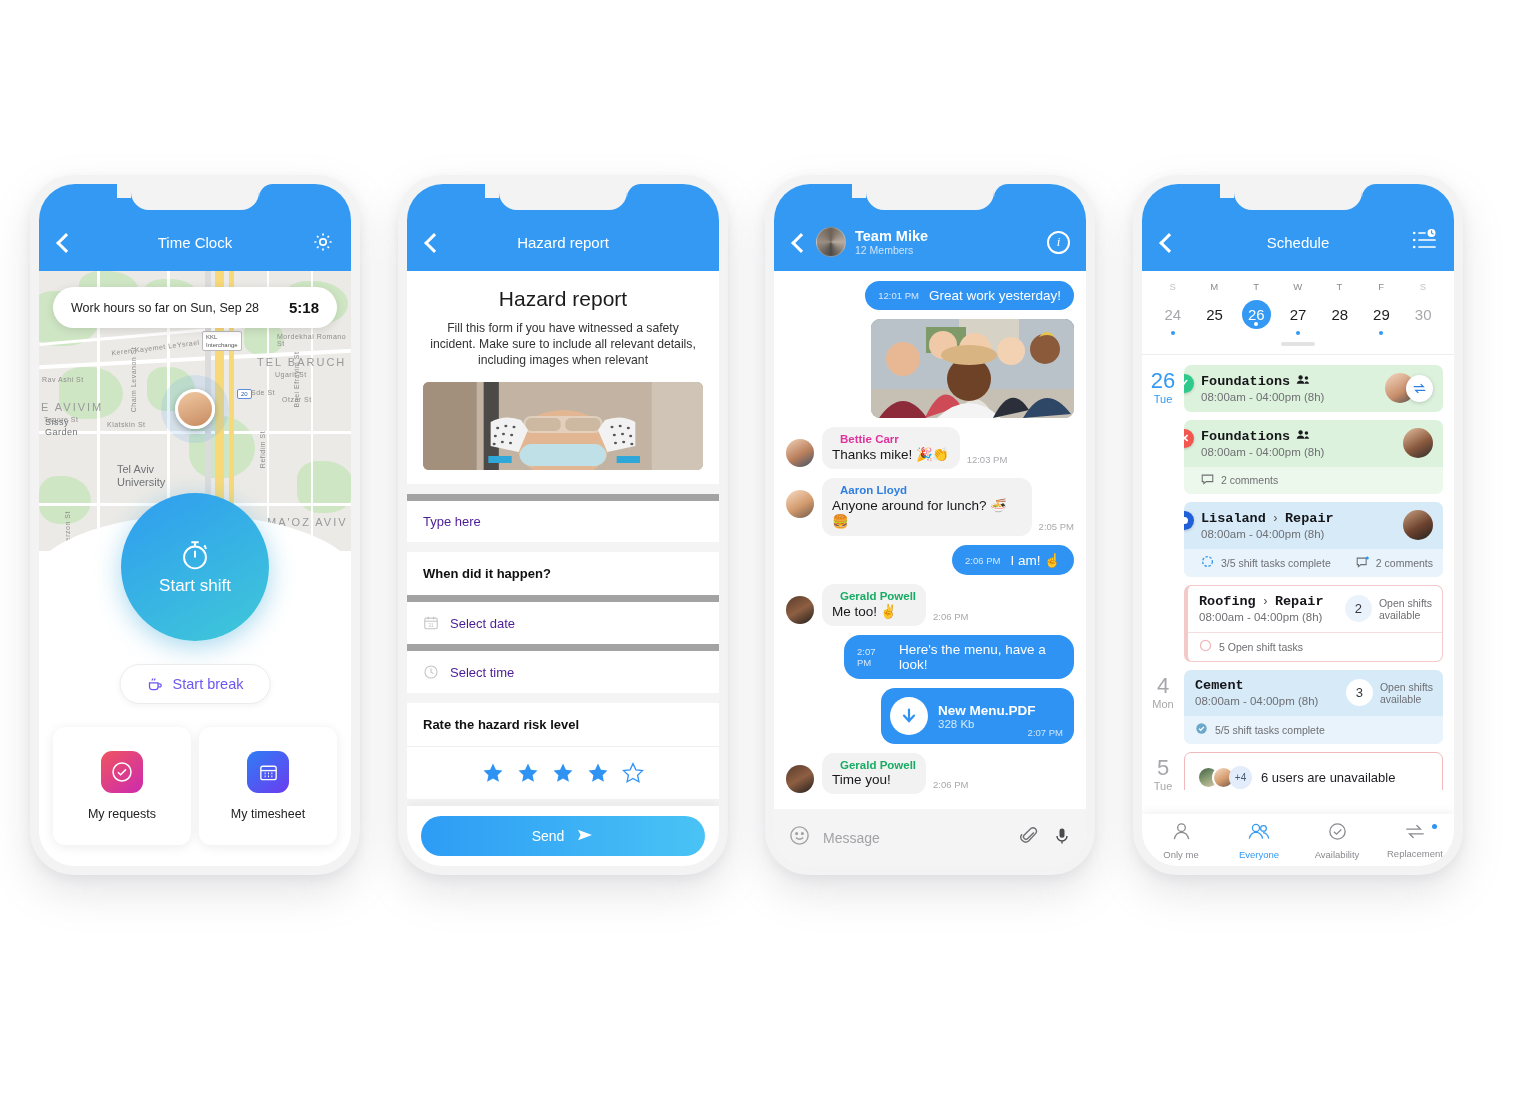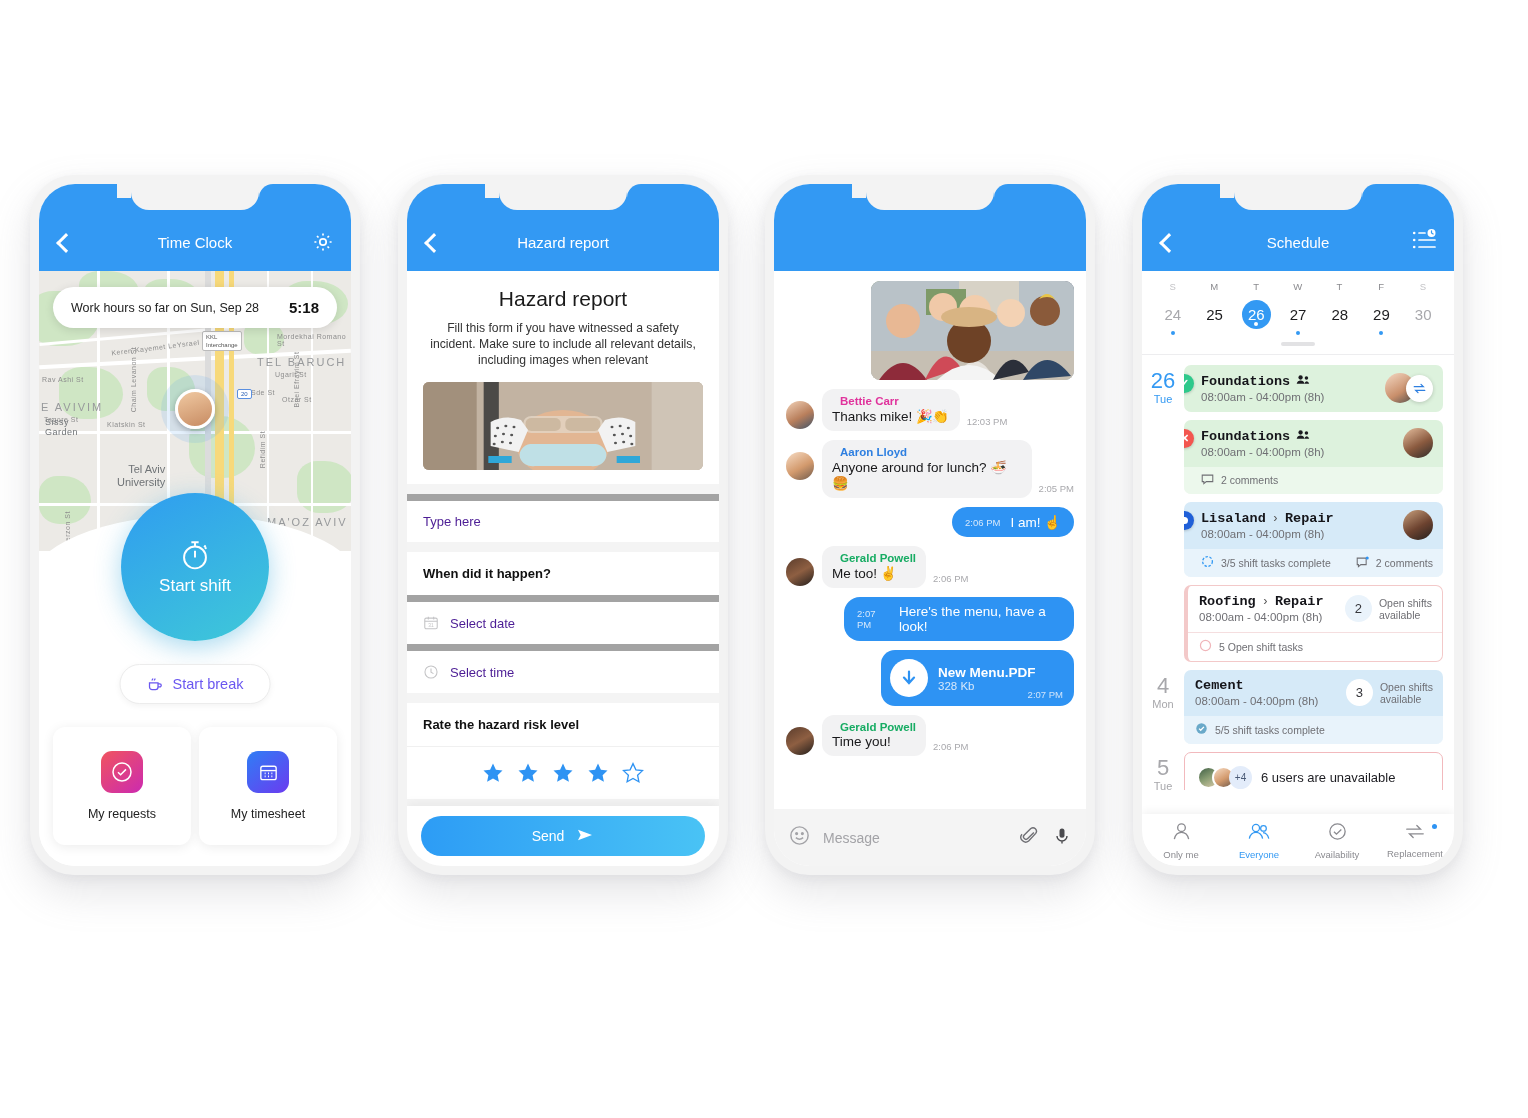--- a/index.html
+++ b/index.html
@@ -79,21 +79,21 @@
     background:
       linear-gradient(180deg, #eceae6 0%, #eceae6 100%);
   }
   .map .green {
     position:absolute; background:#cfe6c4; border-radius:40% 60% 55% 45%;
   }
   .map .road { position:absolute; background:#ffffff; }
   .map .hiway { position:absolute; background:#f7d97a; }
   .map-label { position:absolute; color:#8d8d8d; font-size:7px; letter-spacing:.5px; }
   .map-label.big { font-size:11px; color:#97999b; letter-spacing:2px; font-weight:400; }
-  .map-label.uni { font-size:11px; color:#6f7376; letter-spacing:0; text-align:right; line-height:13px;}
+  .map-label.uni { font-size:11px; color:#6f7376; letter-spacing:0; text-align:left; line-height:13px;}
 
   .work-pill {
     position:absolute; left:14px; top:16px; width:284px; height:41px;
     background:#fff; border-radius:21px; display:flex; align-items:center;
     padding: 0 18px; box-shadow:0 2px 10px rgba(0,0,0,.12);
   }
   .work-pill .lbl { flex:1; font-size:12.5px; color:#222; }
   .work-pill .val { font-size:15px; font-weight:bold; color:#111; }
 
   .pin {
@@ -561,24 +561,40 @@
   </div>
 
   <div class="phone p3">
     <div class="screen">
 
       <div class="hdr">
         <div class="notch">
             <i class="l"></i>
             <i class="r"></i>
           </div>
+        <div class="hdr-row">
+          <div class="back-chevron"></div>
+          <div class="chat-hdr-av"></div>
+          <div class="chat-hdr-txt">
+            <div class="n">Team Mike</div>
+            <div class="m">12 Members</div>
+          </div>
+          <div class="hdr-spacer"></div>
+          <div class="info-ic">i</div>
+        </div>
       </div>
 
       <div class="chat-body">
 
+        <div class="msg out">
+          <div class="bub-out">
+            <span class="ts-in">12:01 PM</span>
+            <span>Great work yesterday!</span>
+          </div>
+        </div>
 
         <div class="msg out">
           <div class="chat-photo">
             <svg viewBox="0 0 203 99" width="100%" height="100%" preserveAspectRatio="none">
               <rect width="203" height="99" fill="#b9c2c8"></rect>
               <rect x="88" y="0" width="60" height="34" fill="#d7d2c6"></rect>
               <rect x="0" y="70" width="203" height="29" fill="#c6bfb3"></rect>
               <rect x="55" y="8" width="40" height="26" fill="#7e9a68"></rect>
               <circle cx="32" cy="40" r="17" fill="#e8b894"></circle>
                 <path d="M8 99 q24 -34 48 0z" fill="#8e2b3a"></path>

